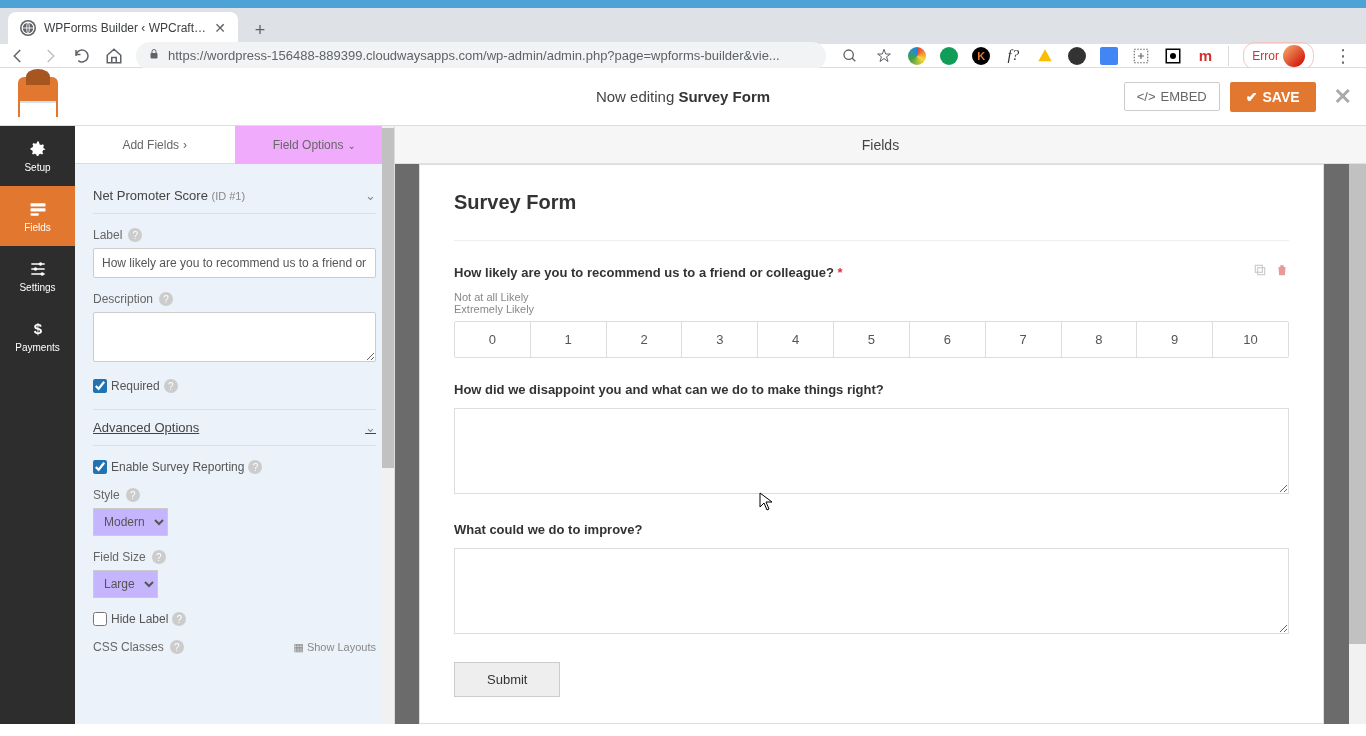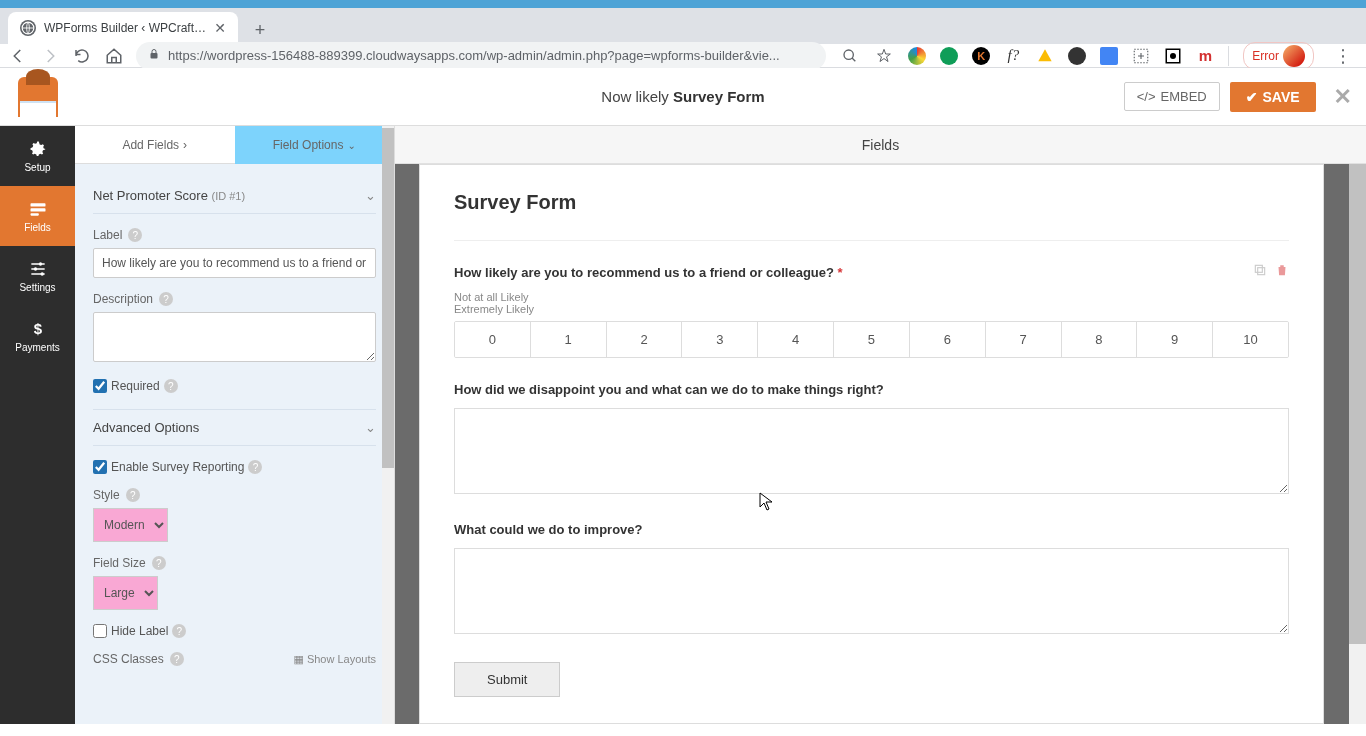--- a/index.html
+++ b/index.html
@@ -45,33 +45,33 @@
     .sidenav { width: 75px; background: #2d2d2d; }
     .sidenav-item { height: 60px; display:flex; flex-direction:column; align-items:center; justify-content:center; color: #fff; font-size: 10px; gap: 3px; }
     .sidenav-item.active { background: #e27730; }
     .sidenav-item svg { width: 20px; height: 20px; fill: #fff; }
 
     .options-panel { width: 320px; background: #ebf2f9; border-right: 1px solid #ddd; position: relative; }
     .panel-scroll { position:absolute; right:0; top:0; width:12px; height:100%; background:#f1f1f1; }
     .panel-thumb { width:12px; height:340px; background:#c1c1c1; margin-top: 2px;}
     .panel-tabs { display:flex; height: 38px; text-align: right; }
     .panel-tab { flex:1; display:flex; align-items:center; justify-content:center; font-size: 12px; color:#666; gap:4px; background:#fff; border-bottom:1px solid #ddd; }
-    .panel-tab.active { background: #7dd3fc; border-bottom:none; }
+    .panel-tab.active { background: #f0abfc; border-bottom:none; }
     .panel-content { padding: 14px 18px 14px 18px; font-size: 13px; color: #555; overflow-y: auto; }
     .section-head { display:flex; justify-content:space-between; align-items:center; padding: 10px 0; border-bottom: 1px solid #d7e1ec; font-size: 13px; color: #444; }
     .section-head .sub { font-size: 11px; color: #888; }
     .form-group { margin-top: 14px; }
     .form-label { font-size: 12px; color: #666; display:flex; align-items:center; gap:6px; margin-bottom: 6px; }
     .help-icon { width: 14px; height: 14px; border-radius: 50%; background: #ccc; color:#fff; font-size:10px; display:inline-flex; align-items:center; justify-content:center; }
     .text-input { width: 100%; height: 30px; border: 1px solid #ccc; border-radius: 2px; padding: 0 8px; font-size: 12px; color:#555; background:#fff; }
     .textarea-input { width: 100%; height: 50px; border: 1px solid #ccc; border-radius: 2px; padding: 6px 8px; font-size: 12px; color:#555; background:#fff; resize: both; }
     .checkbox-row { display:flex; align-items:center; gap:4px; font-size:12px; color:#555; margin-top: 14px; }
     .checkbox-row input[type=checkbox] { width:14px; height:14px; accent-color:#2271b1; }
     .divider { border-top: 1px solid #d7e1ec; margin: 16px 0 0 0; }
-    .select-input { height: 34px; border:1px solid #ccc; background:#f9a8d4; font-size:12px; padding: 0 6px; color:#555; }
+    .select-input { height: 28px; border:1px solid #ccc; background:#c4b5fd; font-size:12px; padding: 0 6px; color:#555; }
     .show-layouts { font-size: 11px; color:#888; float:right; display:flex; align-items:center; gap:3px; }
 
     .preview-area { flex:1; background: #6b6b6b; padding: 0; position: relative; overflow: hidden; }
     .fields-tab-bar { height: 38px; background: #f6f6f6; border-bottom:1px solid #e1e1e1; display:flex; align-items:center; justify-content:center; font-size: 14px; color:#444; margin: 0 0px; }
     .preview-scroll-container { position:absolute; top:38px; bottom:0; left:0; right:18px; padding: 0 24px 28px 24px; }
     .form-card { background:#fff; padding: 26px 34px 26px 34px; min-height: 100%; border: 1px solid #ddd;}
     .form-title { font-size: 20px; font-weight: 600; color:#333; padding-bottom: 26px; border-bottom: 1px solid #eee; }
 
     .field-block { margin-top: 22px; position:relative; }
     .field-block.selected .field-label-row { }
@@ -182,21 +182,21 @@
     </span>
     <span class="menu-dots">⋮</span>
   </div>
 </div>
 
 <div class="app-header">
   <div class="app-logo">
     <div class="app-logo-img"></div>
   </div>
   <div class="header-title">
-    <span>Now likely </span><b>Survey Form</b>
+    <span>Now editing </span><b>Survey Form</b>
   </div>
   <div class="header-actions">
     <button class="btn-embed">
       <span>&lt;/&gt;</span>
       <span>EMBED</span>
     </button>
     <button class="btn-save">
       <span>✔</span>
       <span>SAVE</span>
     </button>
@@ -276,21 +276,21 @@
       </div>
 
       <div class="checkbox-row">
         <input type="checkbox" checked="" style="">
         <span>Required</span>
         <span class="help-icon">?</span>
       </div>
 
       <div class="divider"></div>
 
-      <div class="section-head" style="border-bottom:1px solid #d7e1ec;">
+      <div class="section-head" style="border-bottom:1px solid #d7e1ec;text-decoration:underline;">
         <span>Advanced Options</span>
         <span style="color:#888;">⌄</span>
       </div>
 
       <div class="checkbox-row">
         <input type="checkbox" checked="" style="">
         <span>Enable Survey Reporting</span>
         <span class="help-icon">?</span>
       </div>
 

